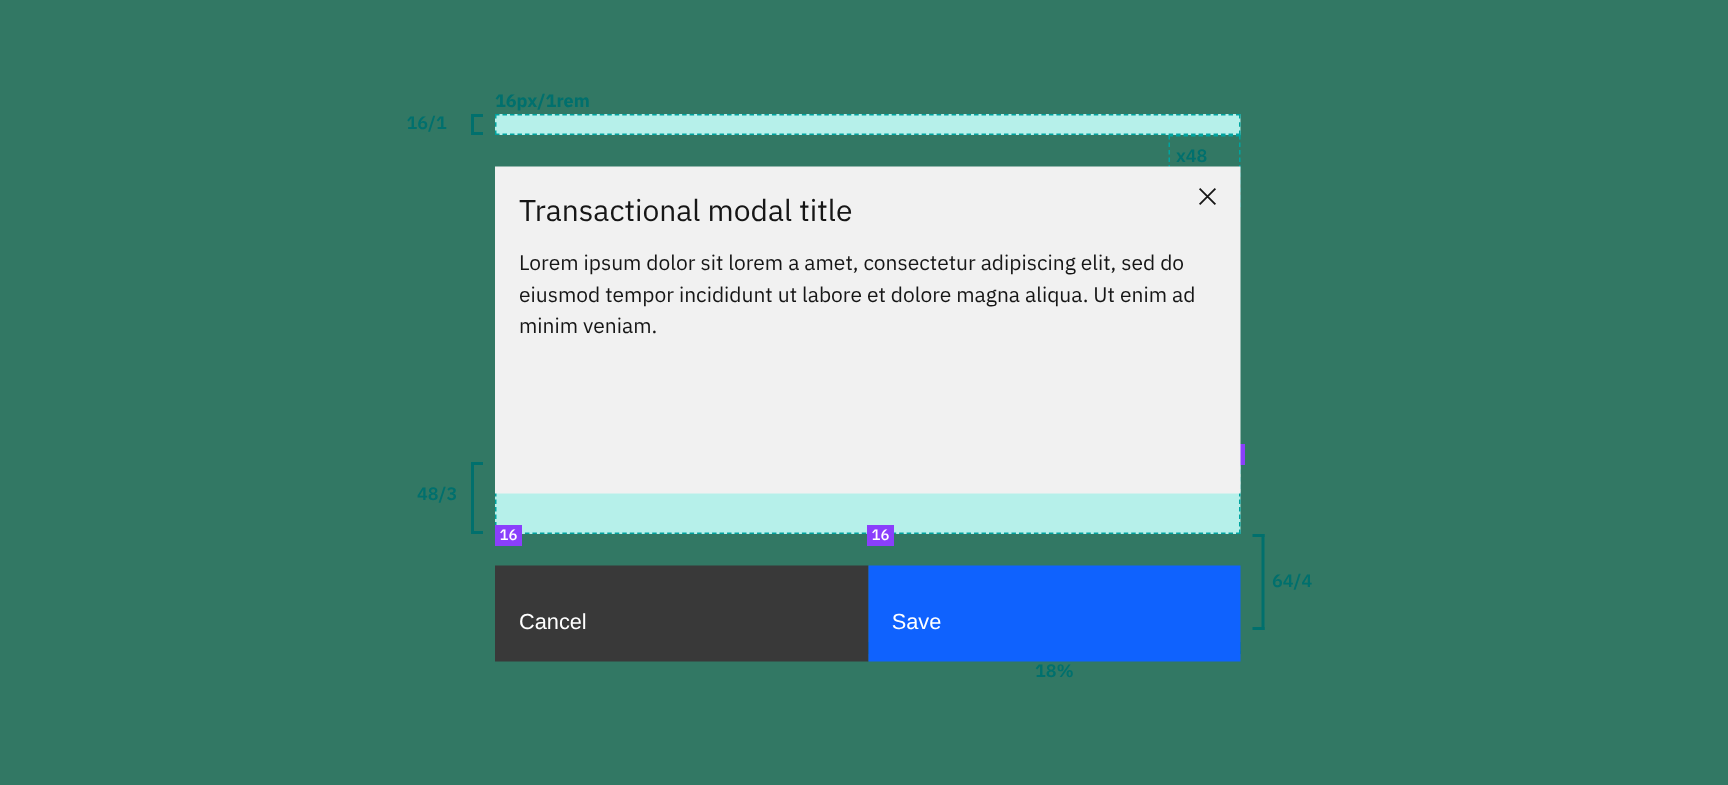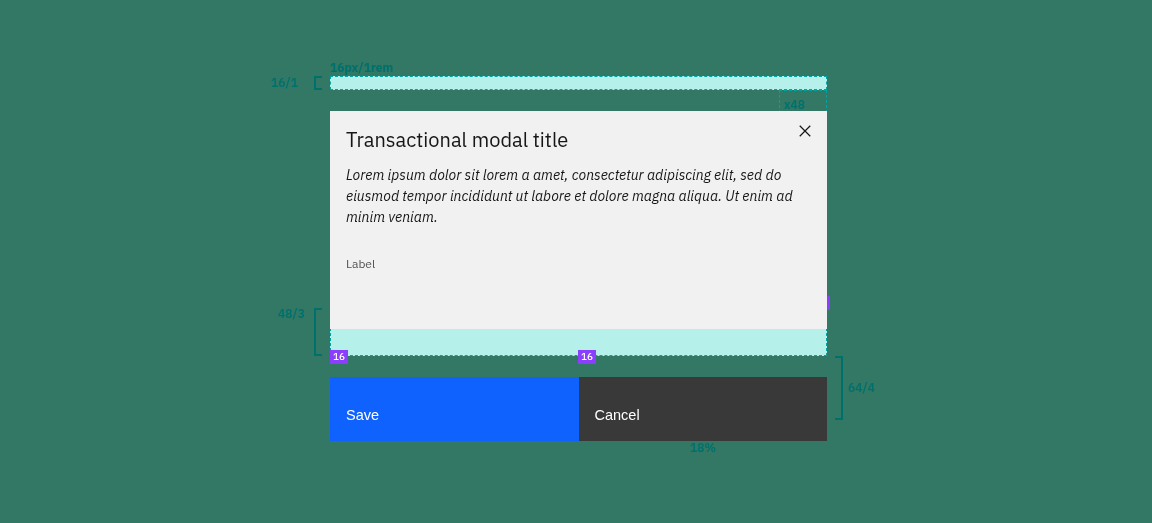--- a/index.html
+++ b/index.html
@@ -65,21 +65,20 @@
     padding: 0;
   }
   .close-btn svg { width: 14px; height: 14px; }
   .close-btn path { stroke: #161616; stroke-width: 1.4; }
 
   .modal-copy {
     font-size: 14px;
     line-height: 1.5;
     margin: 12px 0 0 0;
     color: #161616;
-    font-style: italic;
   }
 
   .field-label {
     font-size: 12px;
     color: #525252;
     margin: 28px 0 6px 0;
     display: block;
   }
 
   .text-input {
@@ -173,21 +172,21 @@
 <div class="spec spec-gap-strip"></div>
 <div class="spec spec-close-box"></div>
 
 <div class="spec-topleft-dim">16px/1rem</div>
 <div class="spec-close-dim">x48</div>
 
 <div class="bracket v" style="left:314px; top:76px; height:14px;"></div>
 <div class="spec-label" style="left:271px; top:75px;">16/1</div>
 
 <div class="bracket v" style="left:314px; top:308px; height:48px;"></div>
-<div class="spec-label" style="left:278px; top:306px;text-align:right;">48/3</div>
+<div class="spec-label" style="left:278px; top:322px;text-align:right;">48/3</div>
 
 <div class="bracket v right" style="left:835px; top:356px; height:64px;"></div>
 <div class="spec-label" style="left:848px; top:380px;">64/4</div>
 
 <div class="bracket h bottom" style="left:578px; top:428px; width:249px;"></div>
 <div class="spec-label" style="left:690px; top:440px;">18%</div>
 
 <div class="purple-tag" style="left:346px; top:136px;">16</div>
 <div class="purple-tag" style="left:812px; top:296px;">16</div>
 <div class="purple-tag" style="left:330px; top:350px;">16</div>
@@ -200,23 +199,22 @@
     <button class="close-btn">
       <svg viewBox="0 0 16 16">
         <path d="M2 2 L14 14 M14 2 L2 14" fill="none"></path>
       </svg>
     </button>
 
     <h2 class="modal-title">Transactional modal title</h2>
 
     <p class="modal-copy">Lorem ipsum dolor sit lorem a amet, consectetur adipiscing elit, sed do eiusmod tempor incididunt ut labore et dolore magna aliqua. Ut enim ad minim veniam.</p>
 
-    <label class="field-label">Label</label>
   </div>
 
   <div class="gap-space"></div>
 
   <div class="button-row">
+    <button class="btn secondary">Cancel</button>
     <button class="btn primary">Save</button>
-    <button class="btn secondary">Cancel</button>
   </div>
 
 </div>
 
 </body></html>

